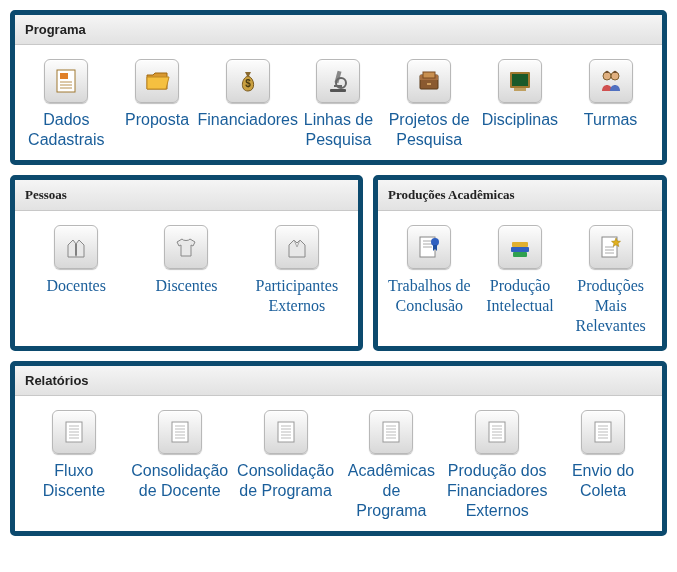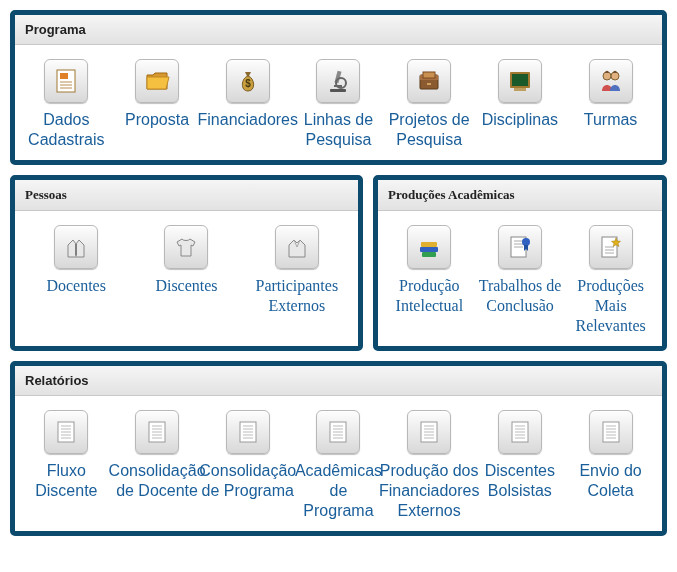--- a/index.html
+++ b/index.html
@@ -196,45 +196,45 @@
     </div>
   </div>
 
   <div class="panel">
     <div class="panel-header">Produções Acadêmicas</div>
     <div class="panel-body">
 
       <div class="item">
         <div class="icon-tile">
           <svg width="28" height="28" viewBox="0 0 28 28">
-            <rect x="5" y="14" width="18" height="5" fill="#3060c0" rx="1"></rect>
-            <rect x="6" y="9" width="16" height="5" fill="#e0b030" rx="1"></rect>
-            <rect x="7" y="19" width="14" height="5" fill="#30a050" rx="1"></rect>
-          </svg>
-        </div>
-        <div class="item-label">Produção Intelectual</div>
-      </div>
-
-      <div class="item">
-        <div class="icon-tile">
-          <svg width="28" height="28" viewBox="0 0 28 28">
             <rect x="5" y="4" width="15" height="20" fill="#fff" stroke="#888"></rect>
             <line x1="8" y1="8" x2="17" y2="8" stroke="#aaa"></line>
             <line x1="8" y1="11" x2="17" y2="11" stroke="#aaa"></line>
             <line x1="8" y1="14" x2="17" y2="14" stroke="#aaa"></line>
             <circle cx="20" cy="9" r="4" fill="#3060c0"></circle>
             <path d="M18 12 L18 18 L20 16 L22 18 L22 12 Z" fill="#2050a0"></path>
           </svg>
         </div>
         <div class="item-label">Trabalhos de Conclusão</div>
       </div>
 
       <div class="item">
         <div class="icon-tile">
           <svg width="28" height="28" viewBox="0 0 28 28">
+            <rect x="5" y="14" width="18" height="5" fill="#3060c0" rx="1"></rect>
+            <rect x="6" y="9" width="16" height="5" fill="#e0b030" rx="1"></rect>
+            <rect x="7" y="19" width="14" height="5" fill="#30a050" rx="1"></rect>
+          </svg>
+        </div>
+        <div class="item-label">Produção Intelectual</div>
+      </div>
+
+      <div class="item">
+        <div class="icon-tile">
+          <svg width="28" height="28" viewBox="0 0 28 28">
             <rect x="5" y="4" width="15" height="20" fill="#fff" stroke="#888"></rect>
             <line x1="8" y1="14" x2="17" y2="14" stroke="#aaa"></line>
             <line x1="8" y1="17" x2="17" y2="17" stroke="#aaa"></line>
             <line x1="8" y1="20" x2="17" y2="20" stroke="#aaa"></line>
             <path d="M19 5 L20.2 8 L23.5 8.3 L21 10.4 L21.8 13.5 L19 11.8 L16.2 13.5 L17 10.4 L14.5 8.3 L17.8 8 Z" fill="#e0b020" stroke="#a07800" stroke-width="0.5"></path>
           </svg>
         </div>
         <div class="item-label">Produções Mais Relevantes</div>
       </div>
 
@@ -309,33 +309,20 @@
           <line x1="9" y1="8" x2="19" y2="8" stroke="#bbb"></line>
             <line x1="9" y1="11" x2="19" y2="11" stroke="#bbb"></line>
           <line x1="9" y1="14" x2="19" y2="14" stroke="#bbb"></line>
             <line x1="9" y1="17" x2="19" y2="17" stroke="#bbb"></line>
           <line x1="9" y1="20" x2="19" y2="20" stroke="#bbb"></line>
         </svg>
       </div>
       <div class="item-label">Produção dos Financiadores Externos</div>
     </div>
 
-    <div class="item">
-      <div class="icon-tile">
-        <svg width="28" height="28" viewBox="0 0 28 28">
-          <rect x="6" y="4" width="16" height="20" fill="#fff" stroke="#999"></rect>
-          <line x1="9" y1="8" x2="19" y2="8" stroke="#bbb"></line>
-            <line x1="9" y1="11" x2="19" y2="11" stroke="#bbb"></line>
-          <line x1="9" y1="14" x2="19" y2="14" stroke="#bbb"></line>
-            <line x1="9" y1="17" x2="19" y2="17" stroke="#bbb"></line>
-          <line x1="9" y1="20" x2="19" y2="20" stroke="#bbb"></line>
-        </svg>
-      </div>
-      <div class="item-label">Discentes Bolsistas</div>
-    </div>
 
     <div class="item">
       <div class="icon-tile">
         <svg width="28" height="28" viewBox="0 0 28 28">
           <rect x="6" y="4" width="16" height="20" fill="#fff" stroke="#999"></rect>
           <line x1="9" y1="8" x2="19" y2="8" stroke="#bbb"></line>
             <line x1="9" y1="11" x2="19" y2="11" stroke="#bbb"></line>
           <line x1="9" y1="14" x2="19" y2="14" stroke="#bbb"></line>
             <line x1="9" y1="17" x2="19" y2="17" stroke="#bbb"></line>
           <line x1="9" y1="20" x2="19" y2="20" stroke="#bbb"></line>

